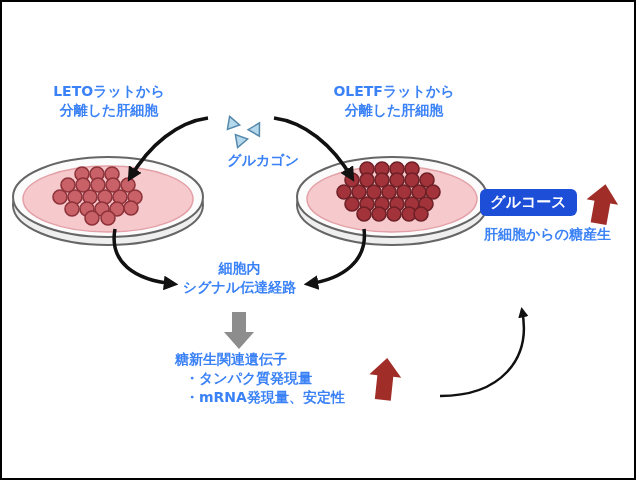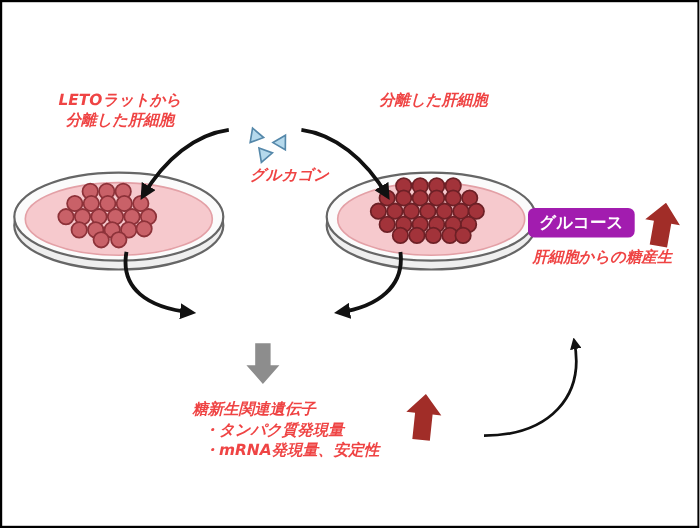--- a/index.html
+++ b/index.html
@@ -9,26 +9,25 @@
     box-sizing:border-box;
     border:2px solid #000;
     background:#fff;
     overflow:hidden;
     font-family:"DejaVu Sans","Liberation Sans",sans-serif;
   }
   #art{position:absolute;left:0;top:0;}
   .label{
     position:absolute;
     font-weight:bold;
-    color:#ef4444;
+    color:#3b82f6;
     font-size:14px;
     line-height:1.35;
     text-align:center;
     white-space:nowrap;
-    font-style:italic;
   }
   .genes{ text-align:left; }
   .genes .bullet{ padding-left:10px; }
   .glucose-box{
     position:absolute;
     left:478px;top:187px;width:97px;height:27px;
     border-radius:6px;
     display:flex;align-items:center;justify-content:center;
     color:#fff;font-weight:bold;font-size:15px;
   }
@@ -130,31 +129,36 @@
 
     <polygon points="600,182 616,200 608,200 608,222 592,222 592,200 584,200" transform="rotate(10 600 202)" fill="#a12d28"></polygon>
   </svg>
 
   <div class="label" style="left:27px;top:80px;width:160px;">
     <div>LETOラットから</div>
     <div>分離した肝細胞</div>
   </div>
 
   <div class="label" style="left:307px;top:80px;width:170px;">
+    <div>OLETFラットから</div>
     <div>分離した肝細胞</div>
   </div>
 
   <div class="label" style="left:177px;top:149px;width:120px;text-align:right;">グルカゴン</div>
 
+  <div class="label" style="left:155px;top:257px;width:165px;">
+    <div>細胞内</div>
+    <div>シグナル伝達経路</div>
+  </div>
 
-  <div class="label genes" style="left:173px;top:348px;width:210px;margin-top:13px;">
+  <div class="label genes" style="left:173px;top:348px;width:210px;">
     <div>糖新生関連遺伝子</div>
     <div class="bullet">・タンパク質発現量</div>
     <div class="bullet">・mRNA発現量、安定性</div>
   </div>
 
-  <div class="glucose-box" style="background-color: #a21caf; justify-content: center;">
+  <div class="glucose-box" style="background-color: #1d4ed8; justify-content: center;">
     <span>グルコース</span>
   </div>
 
   <div class="label" style="left:463px;top:223px;width:165px;text-align:center;">肝細胞からの糖産生</div>
 
 </div>
 
 </body></html>

